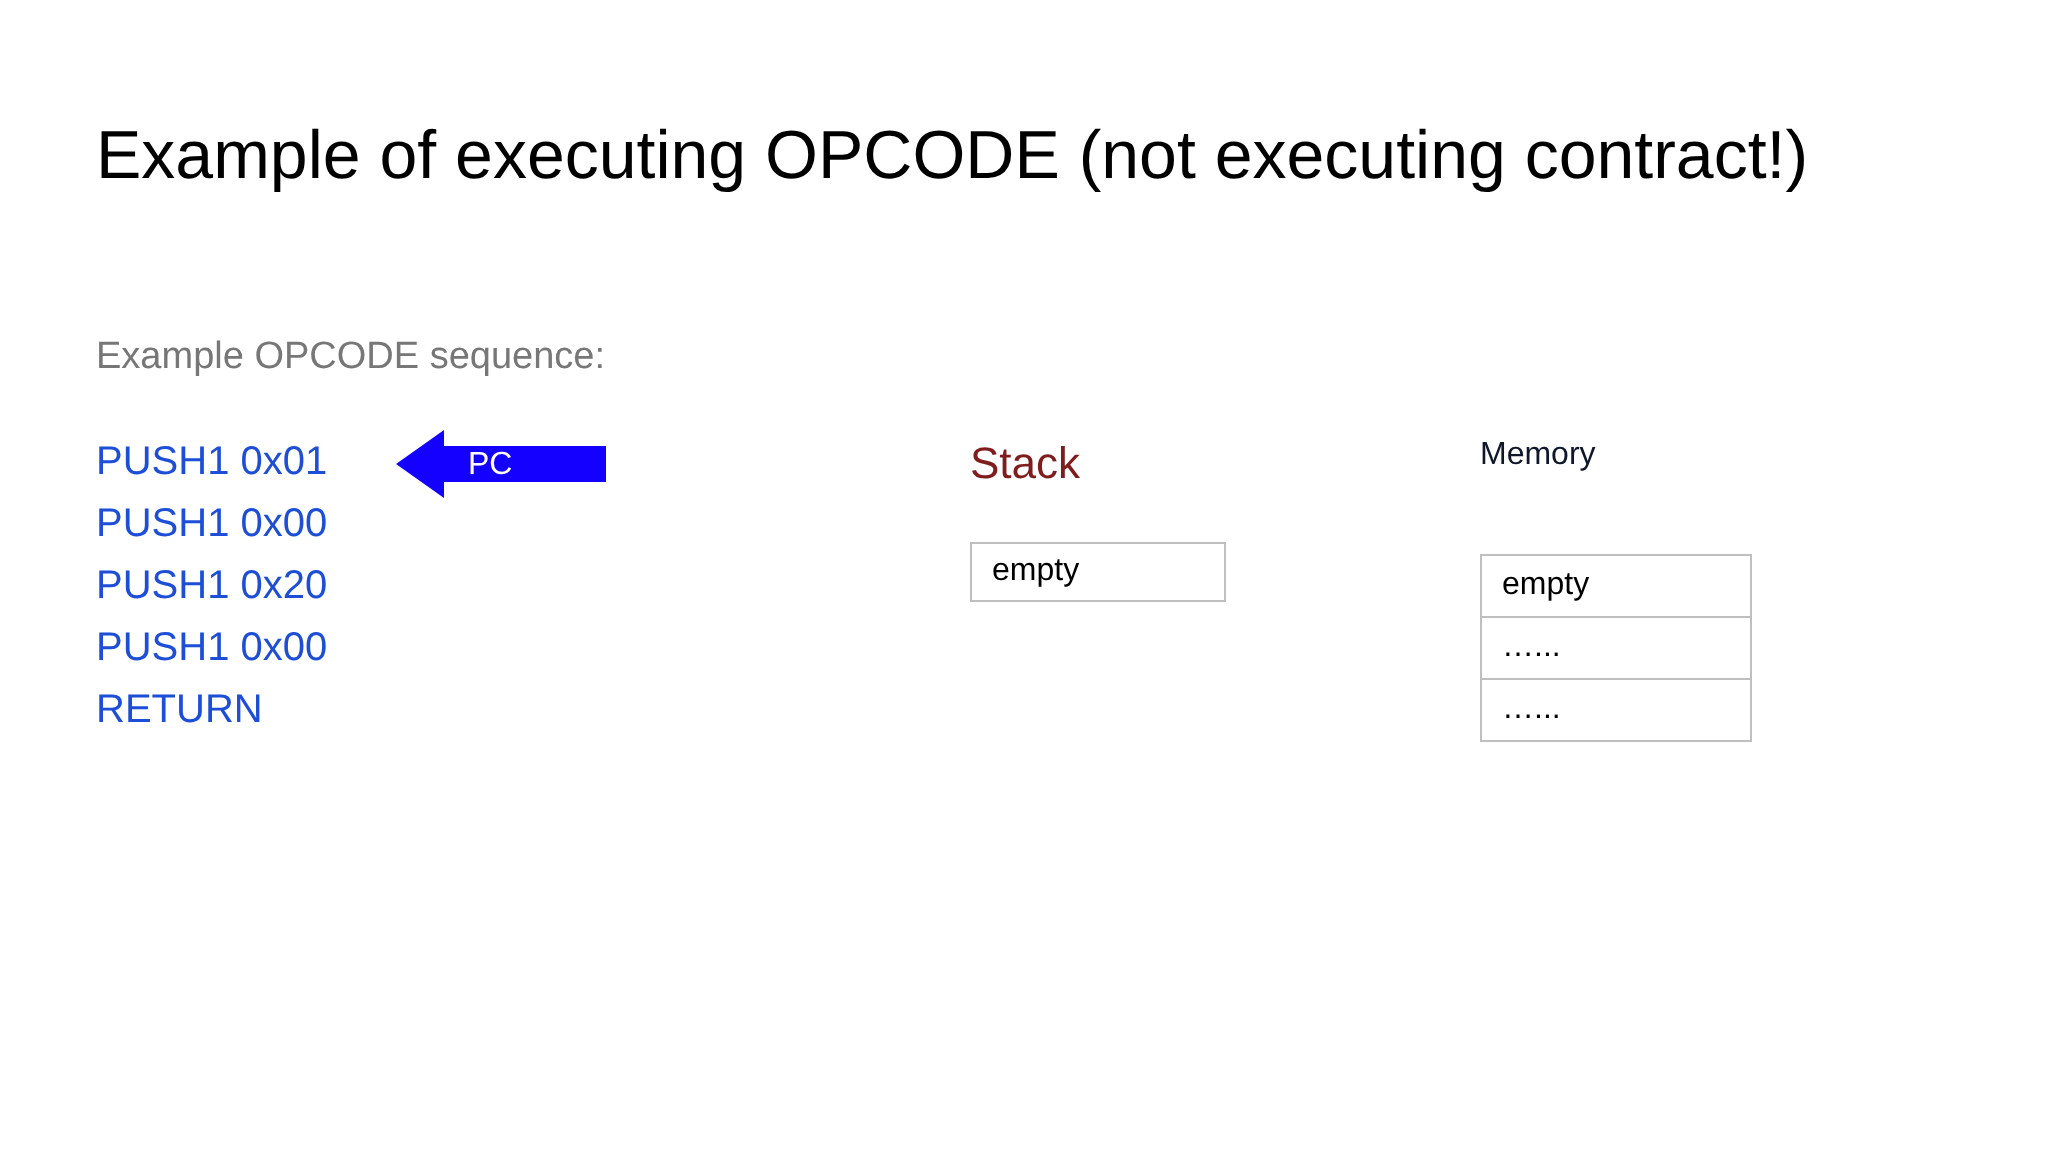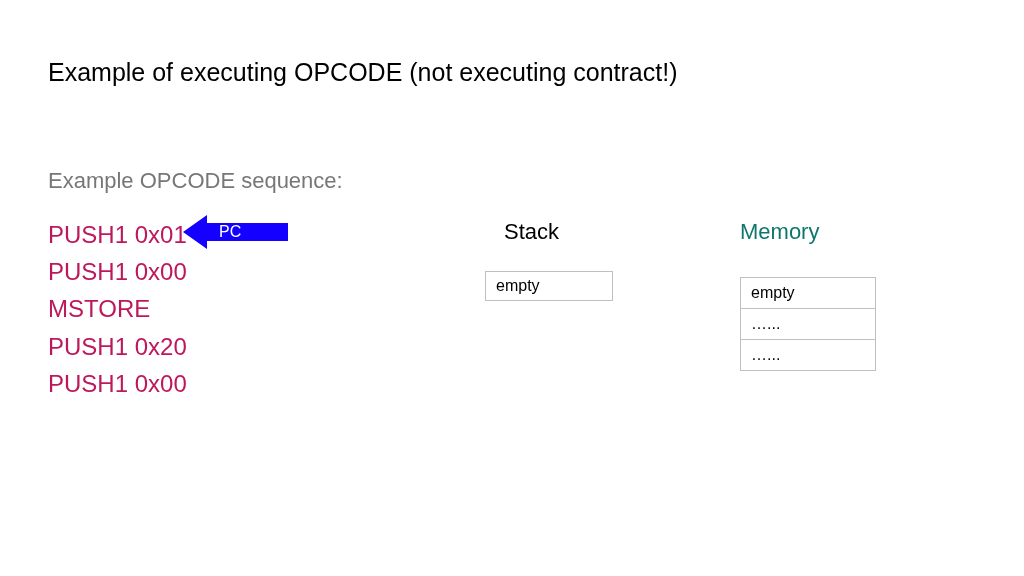--- a/index.html
+++ b/index.html
@@ -12,78 +12,78 @@
       height: 576px;
       background: #ffffff;
       font-family: Arial, Helvetica, sans-serif;
       position: relative;
       overflow: hidden;
     }
     .title {
       position: absolute;
       left: 48px;
       top: 56px;
-      font-size: 25px;
+      font-size: 34px;
       color: #000000;
       line-height: 1.3;
       max-width: 900px;
     }
     .subtitle {
       position: absolute;
       left: 48px;
       top: 168px;
-      font-size: 22px;
+      font-size: 19px;
       color: #777777;
     }
     .opcode-list {
       position: absolute;
       left: 48px;
       top: 216px;
-      font-size: 24px;
-      color: #be185d;
+      font-size: 20px;
+      color: #1d4ed8;
       line-height: 1.55;
     }
     .opcode-list div {
       white-space: nowrap;
     }
     .pc-arrow {
       position: absolute;
-      left: 183px;
+      left: 198px;
       top: 215px;
       width: 105px;
       height: 34px;
     }
     .pc-arrow svg {
       display: block;
     }
     .stack-label {
       position: absolute;
-      left: 504px;
+      left: 485px;
       top: 219px;
       font-size: 22px;
-      color: #000000;
+      color: #7f1d1d;
     }
     .stack-box {
       position: absolute;
       left: 485px;
       top: 271px;
       width: 128px;
       border: 1px solid #bfbfbf;
     }
     .stack-cell {
       padding: 5px 10px;
       font-size: 16px;
       color: #000000;
     }
     .memory-label {
       position: absolute;
       left: 740px;
       top: 219px;
-      font-size: 22px;
-      color: #0f766e;
+      font-size: 16px;
+      color: #0f172a;
     }
     .memory-box {
       position: absolute;
       left: 740px;
       top: 277px;
       width: 136px;
       border: 1px solid #bfbfbf;
     }
     .memory-cell {
       padding: 6px 10px;
@@ -98,23 +98,23 @@
 </head>
 <body>
 
 <div class="title">Example of executing OPCODE (not executing contract!)</div>
 
 <div class="subtitle">Example OPCODE sequence:</div>
 
 <div class="opcode-list">
   <div>PUSH1 0x01</div>
   <div>PUSH1 0x00</div>
-  <div>MSTORE</div>
   <div>PUSH1 0x20</div>
   <div>PUSH1 0x00</div>
+  <div>RETURN</div>
 </div>
 
 <div class="pc-arrow">
   <svg width="105" height="34" viewBox="0 0 105 34">
     <polygon points="0,17 24,0 24,8 105,8 105,26 24,26 24,34" fill="#1400ff"></polygon>
     <text x="36" y="22" font-size="16" fill="#ffffff" font-family="Arial, Helvetica, sans-serif">PC</text>
   </svg>
 </div>
 
 <div class="stack-label">Stack</div>

